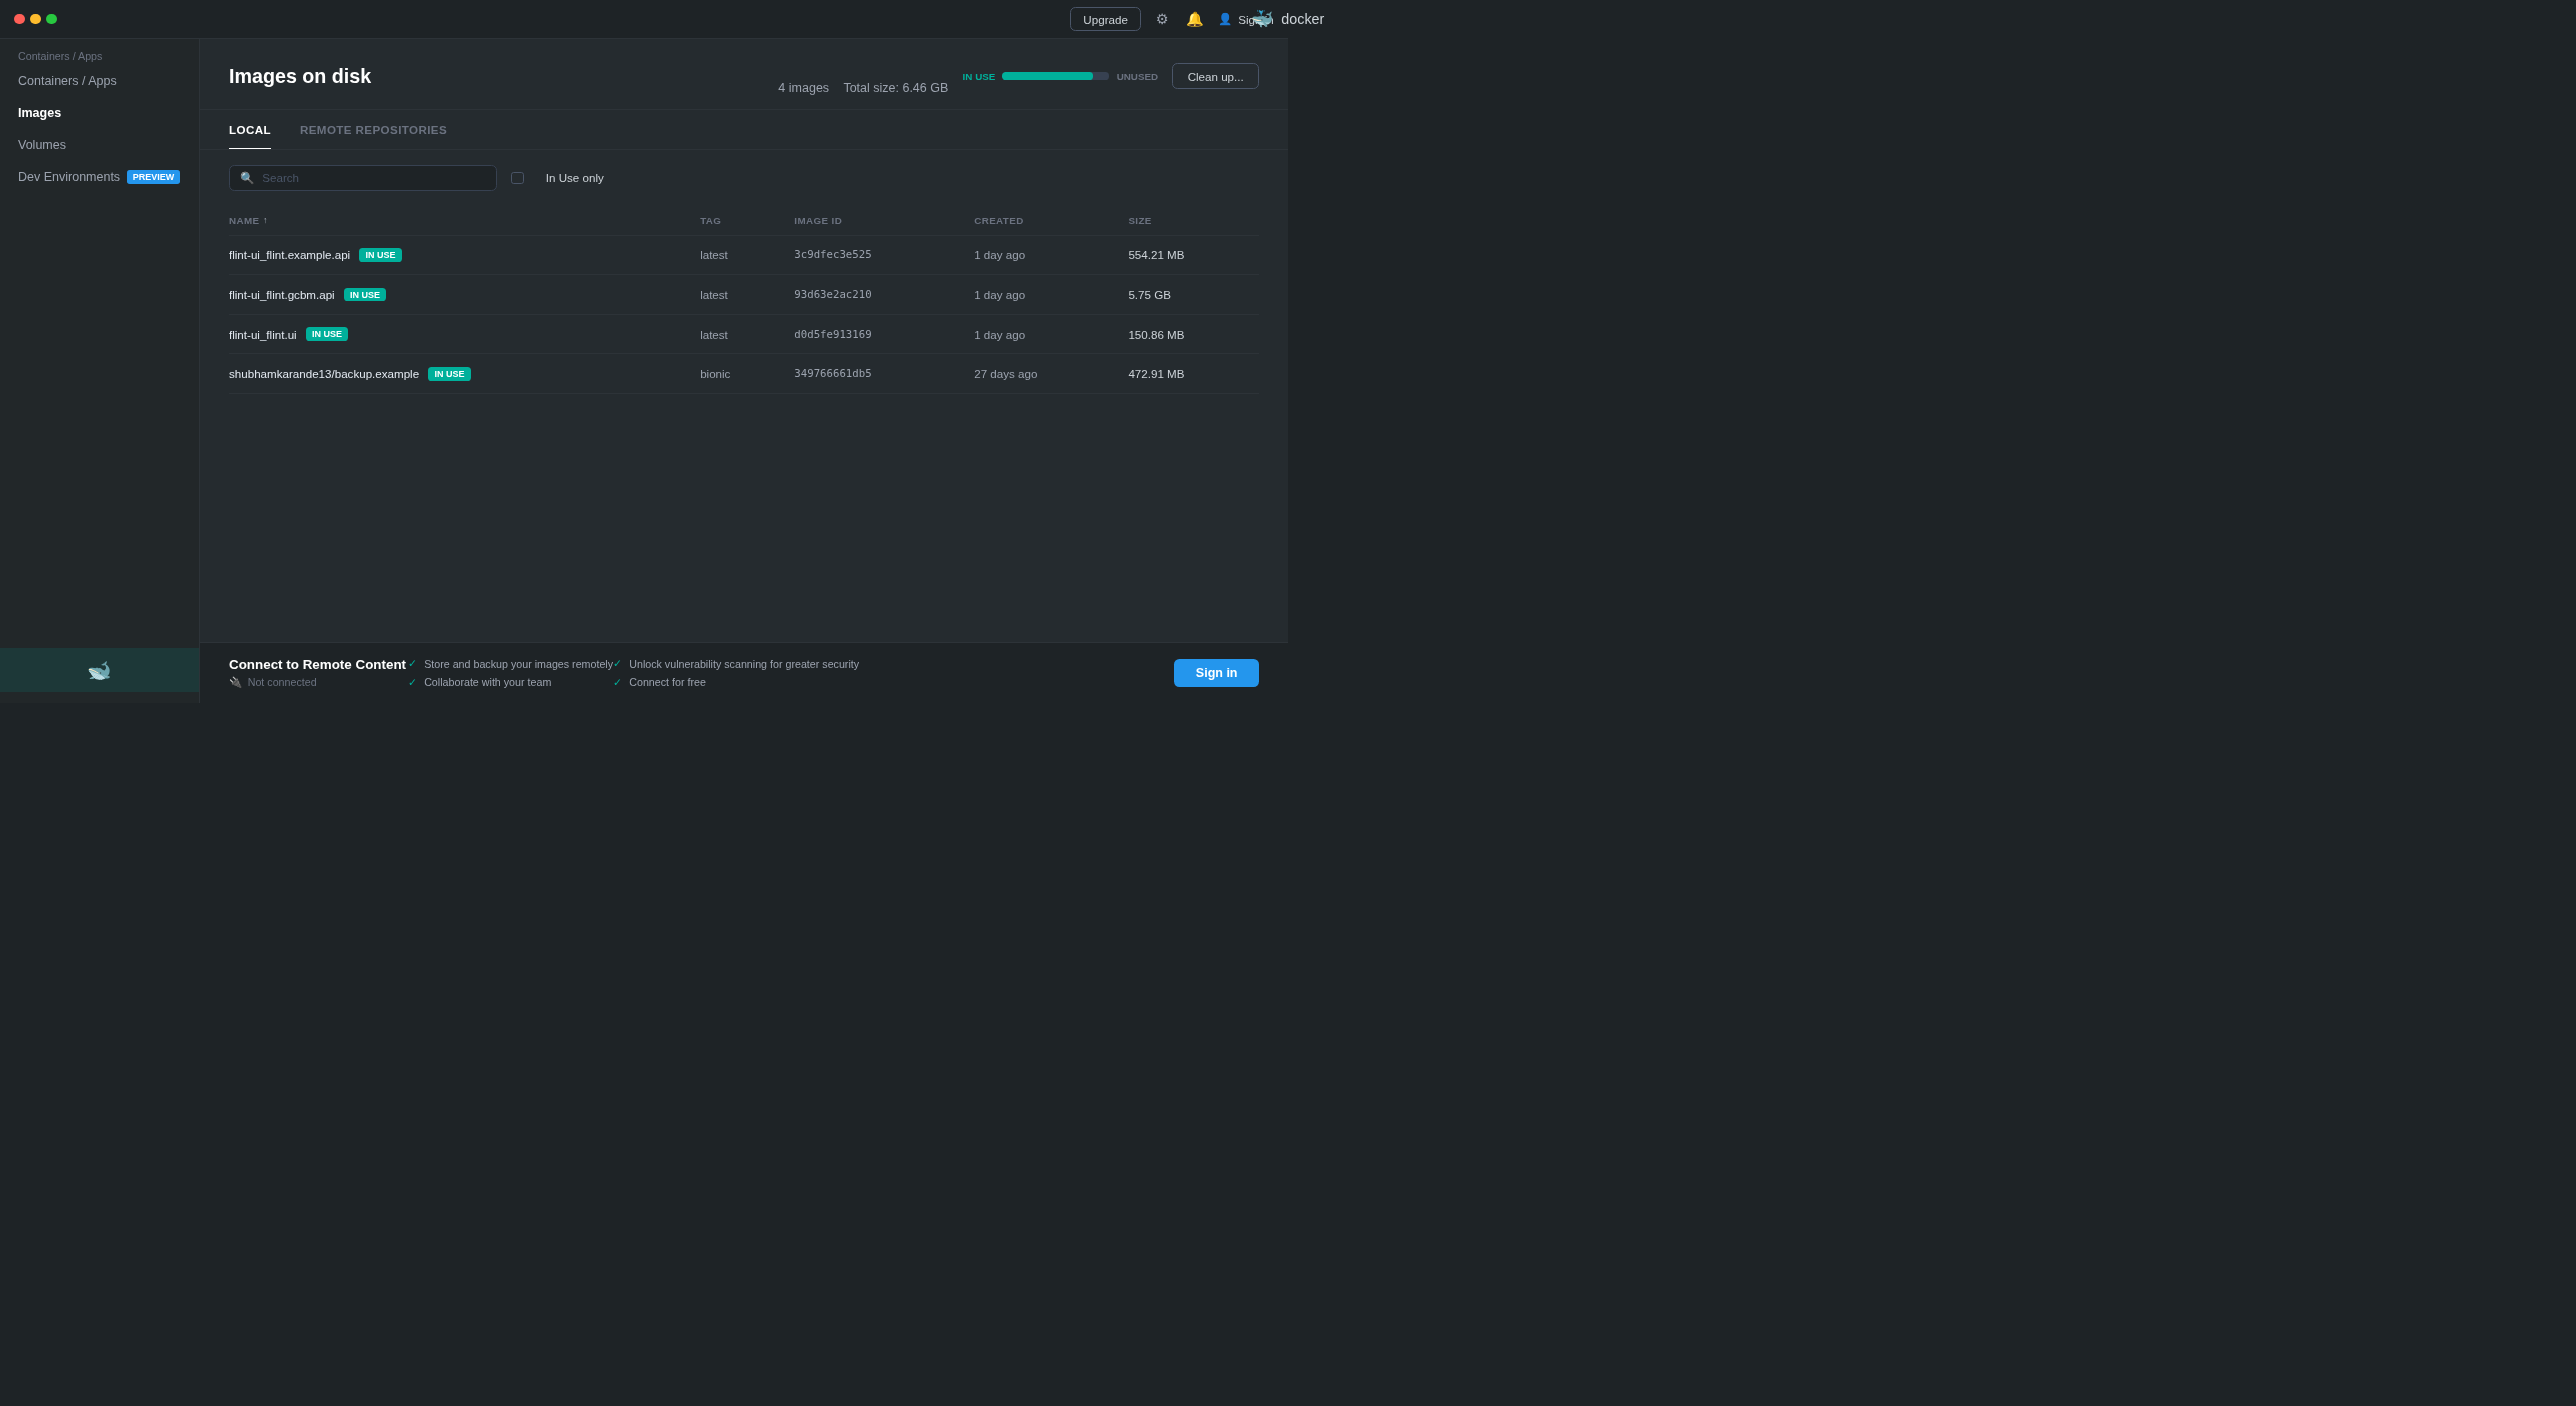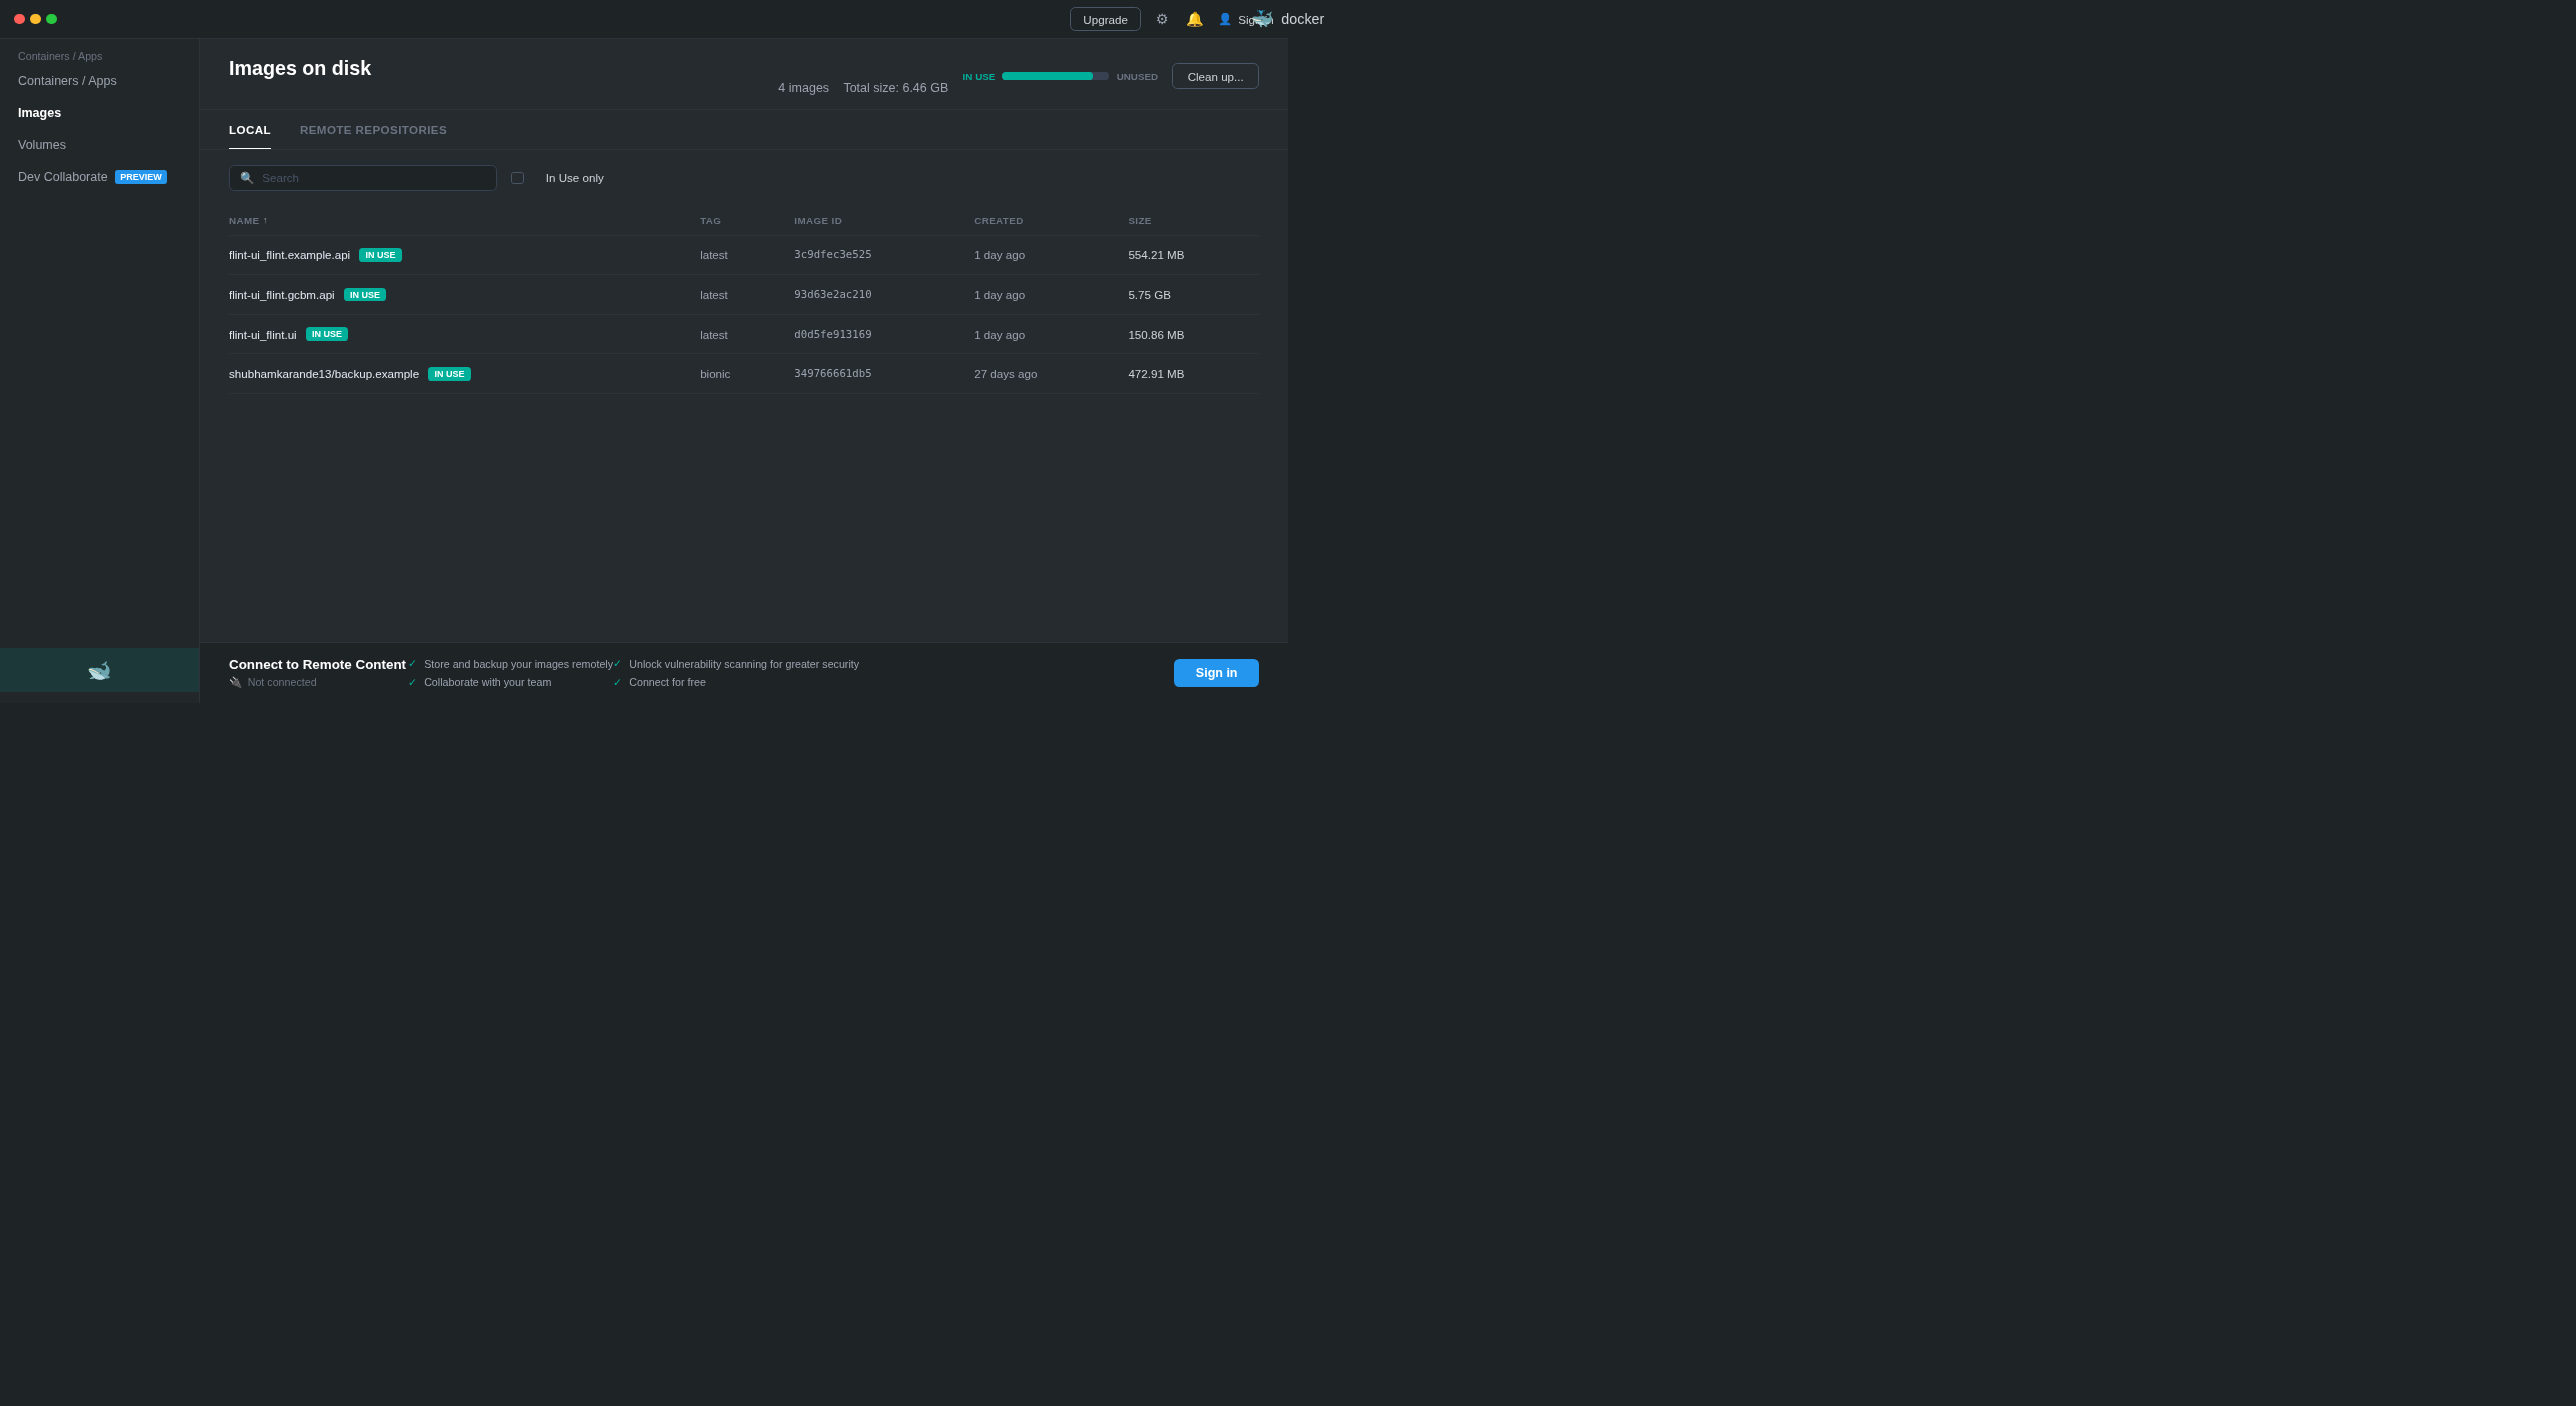--- a/index.html
+++ b/index.html
@@ -161,20 +161,21 @@
       display: flex;
       flex-direction: column;
       overflow: hidden;
       background: #252b2f;
     }
 
     
     .content-header {
       padding: 18px 29px 14.3px 29px;
       display: flex;
+      align-items: center;
       gap: 20px;
       border-bottom: 0.9px solid #2d3338;
       flex-shrink: 0;
     }
     .page-title {
       font-size: 19.7px;
       font-weight: 600;
       color: #ffffff;
     }
     .header-stats {
@@ -466,21 +467,21 @@
     <div class="sidebar-item">
       <span>Containers / Apps</span>
     </div>
     <div class="sidebar-item active">
       <span>Images</span>
     </div>
     <div class="sidebar-item">
       <span>Volumes</span>
     </div>
     <div class="sidebar-item">
-      <span>Dev Collaborate</span>
+      <span>Dev Environments</span>
       <span class="preview-badge">PREVIEW</span>
     </div>
     <div class="sidebar-bottom">
       <div class="sidebar-docker-icon">
         <span class="sidebar-docker-whale">🐋</span>
       </div>
     </div>
   </div>
 
   <div class="content">

